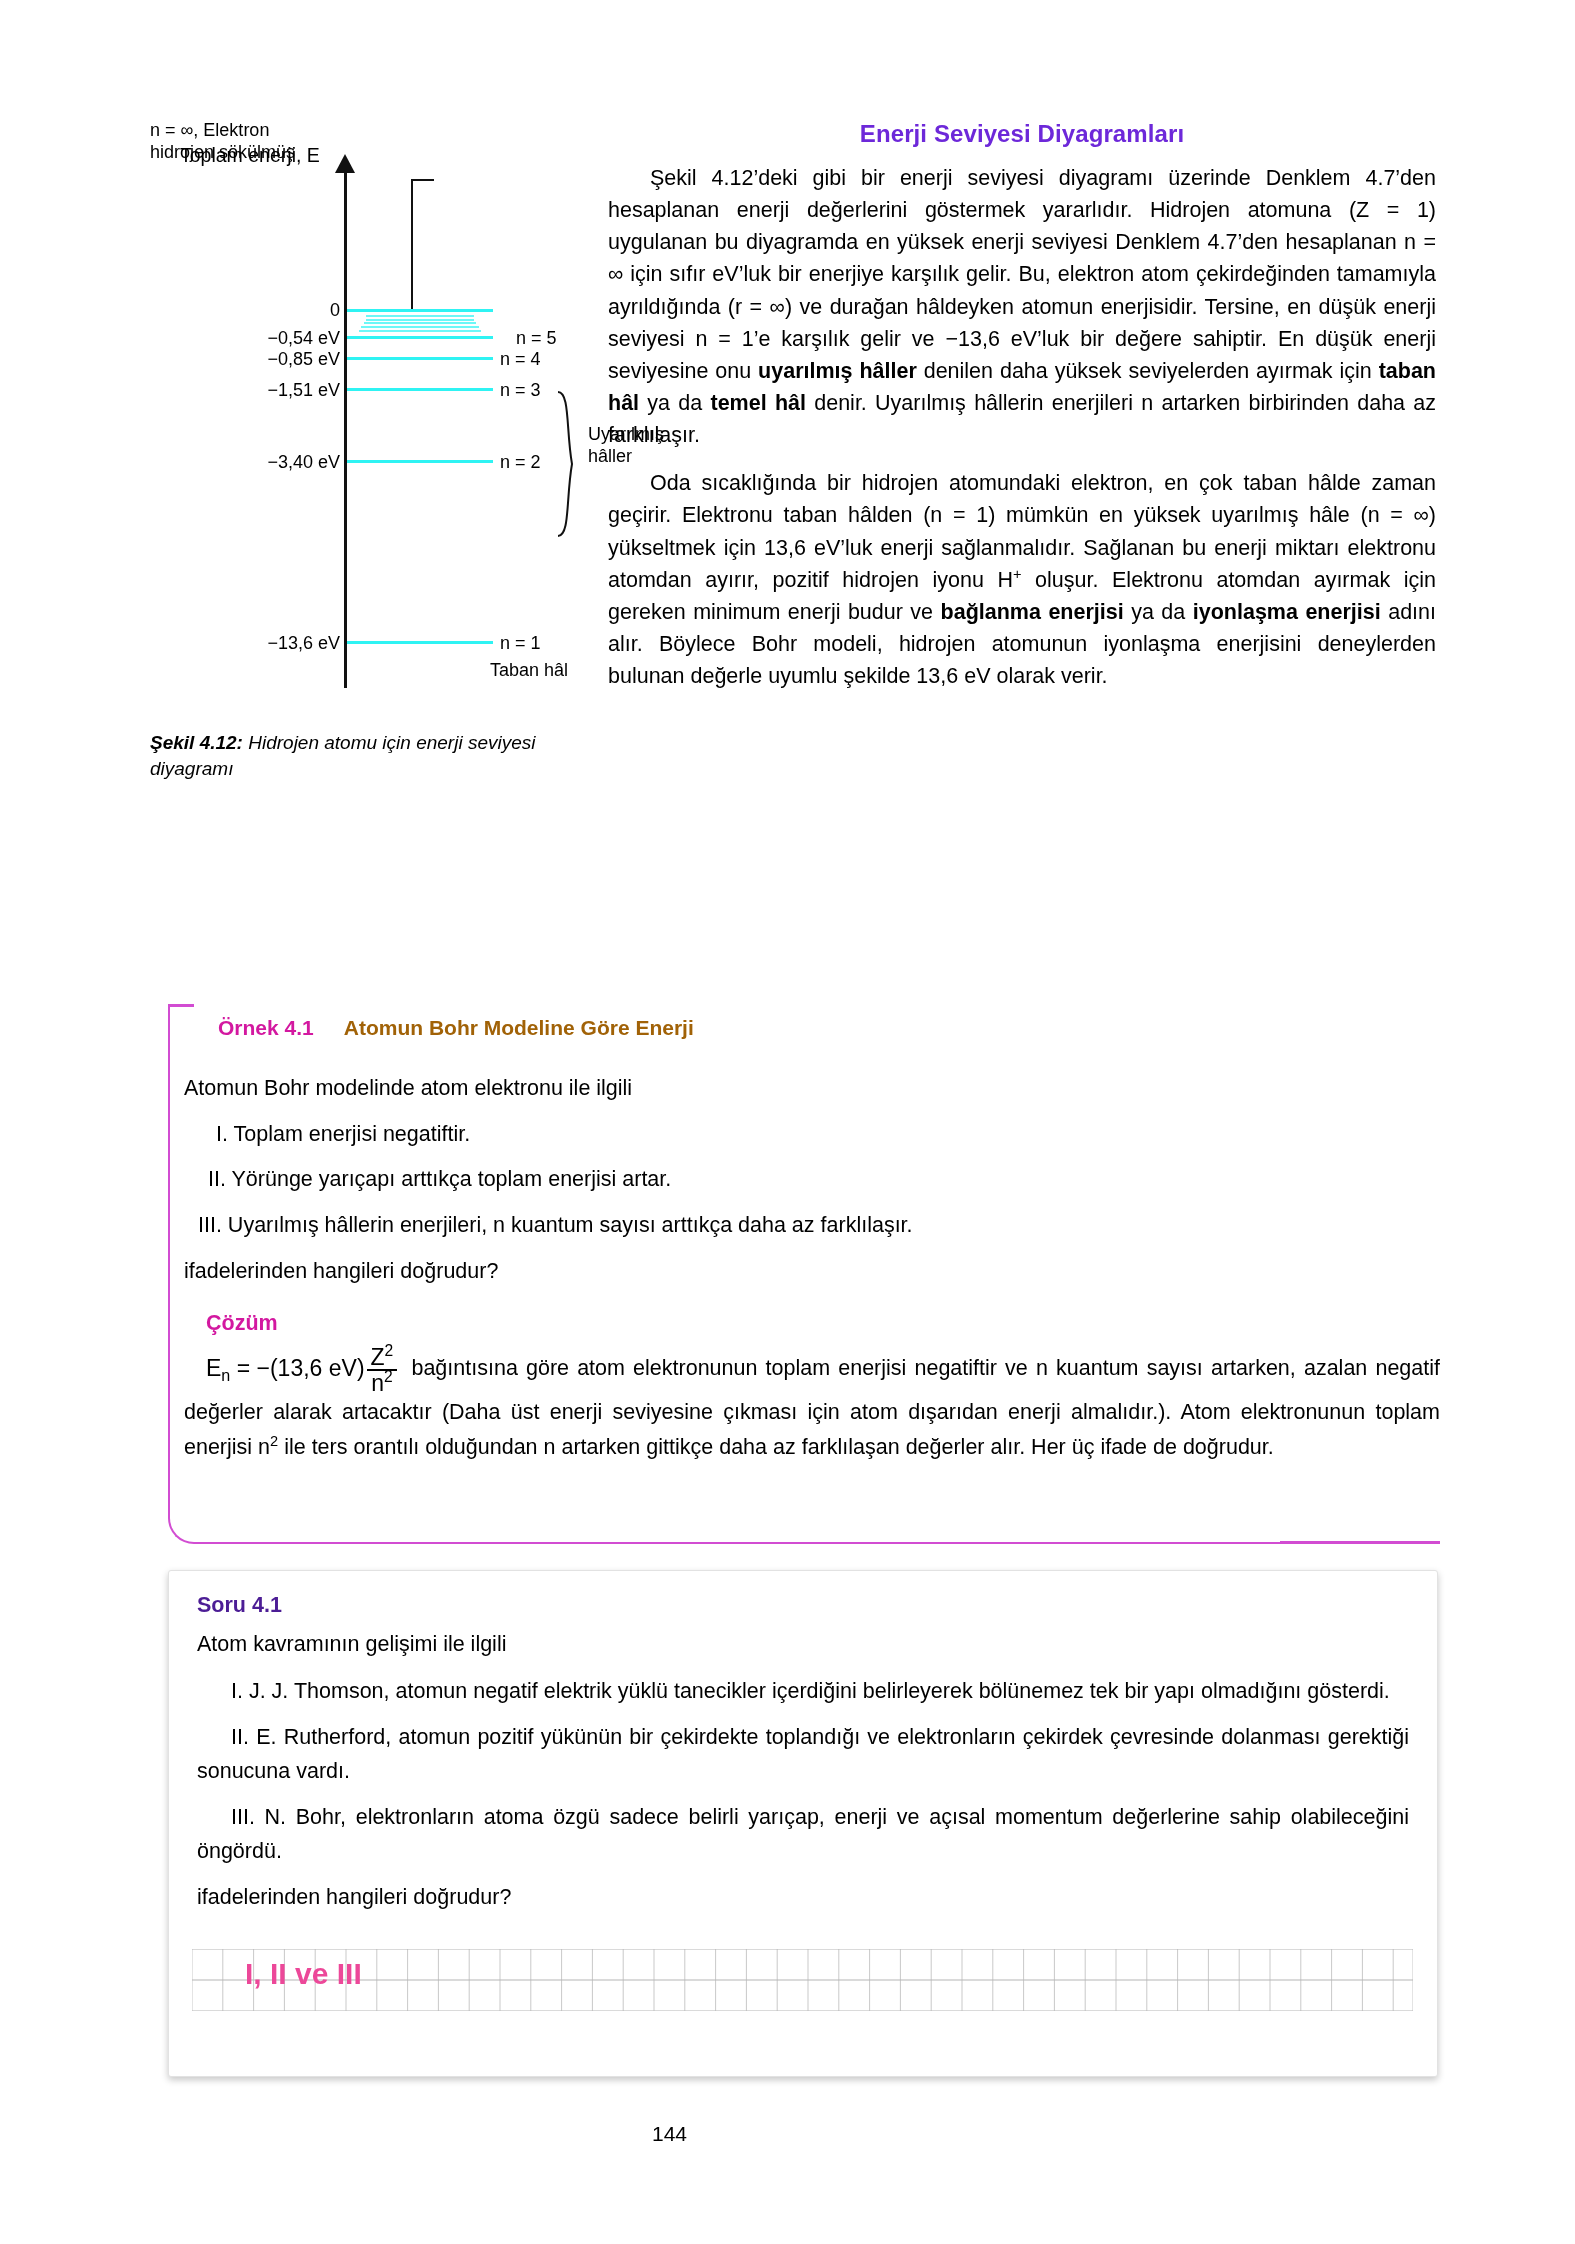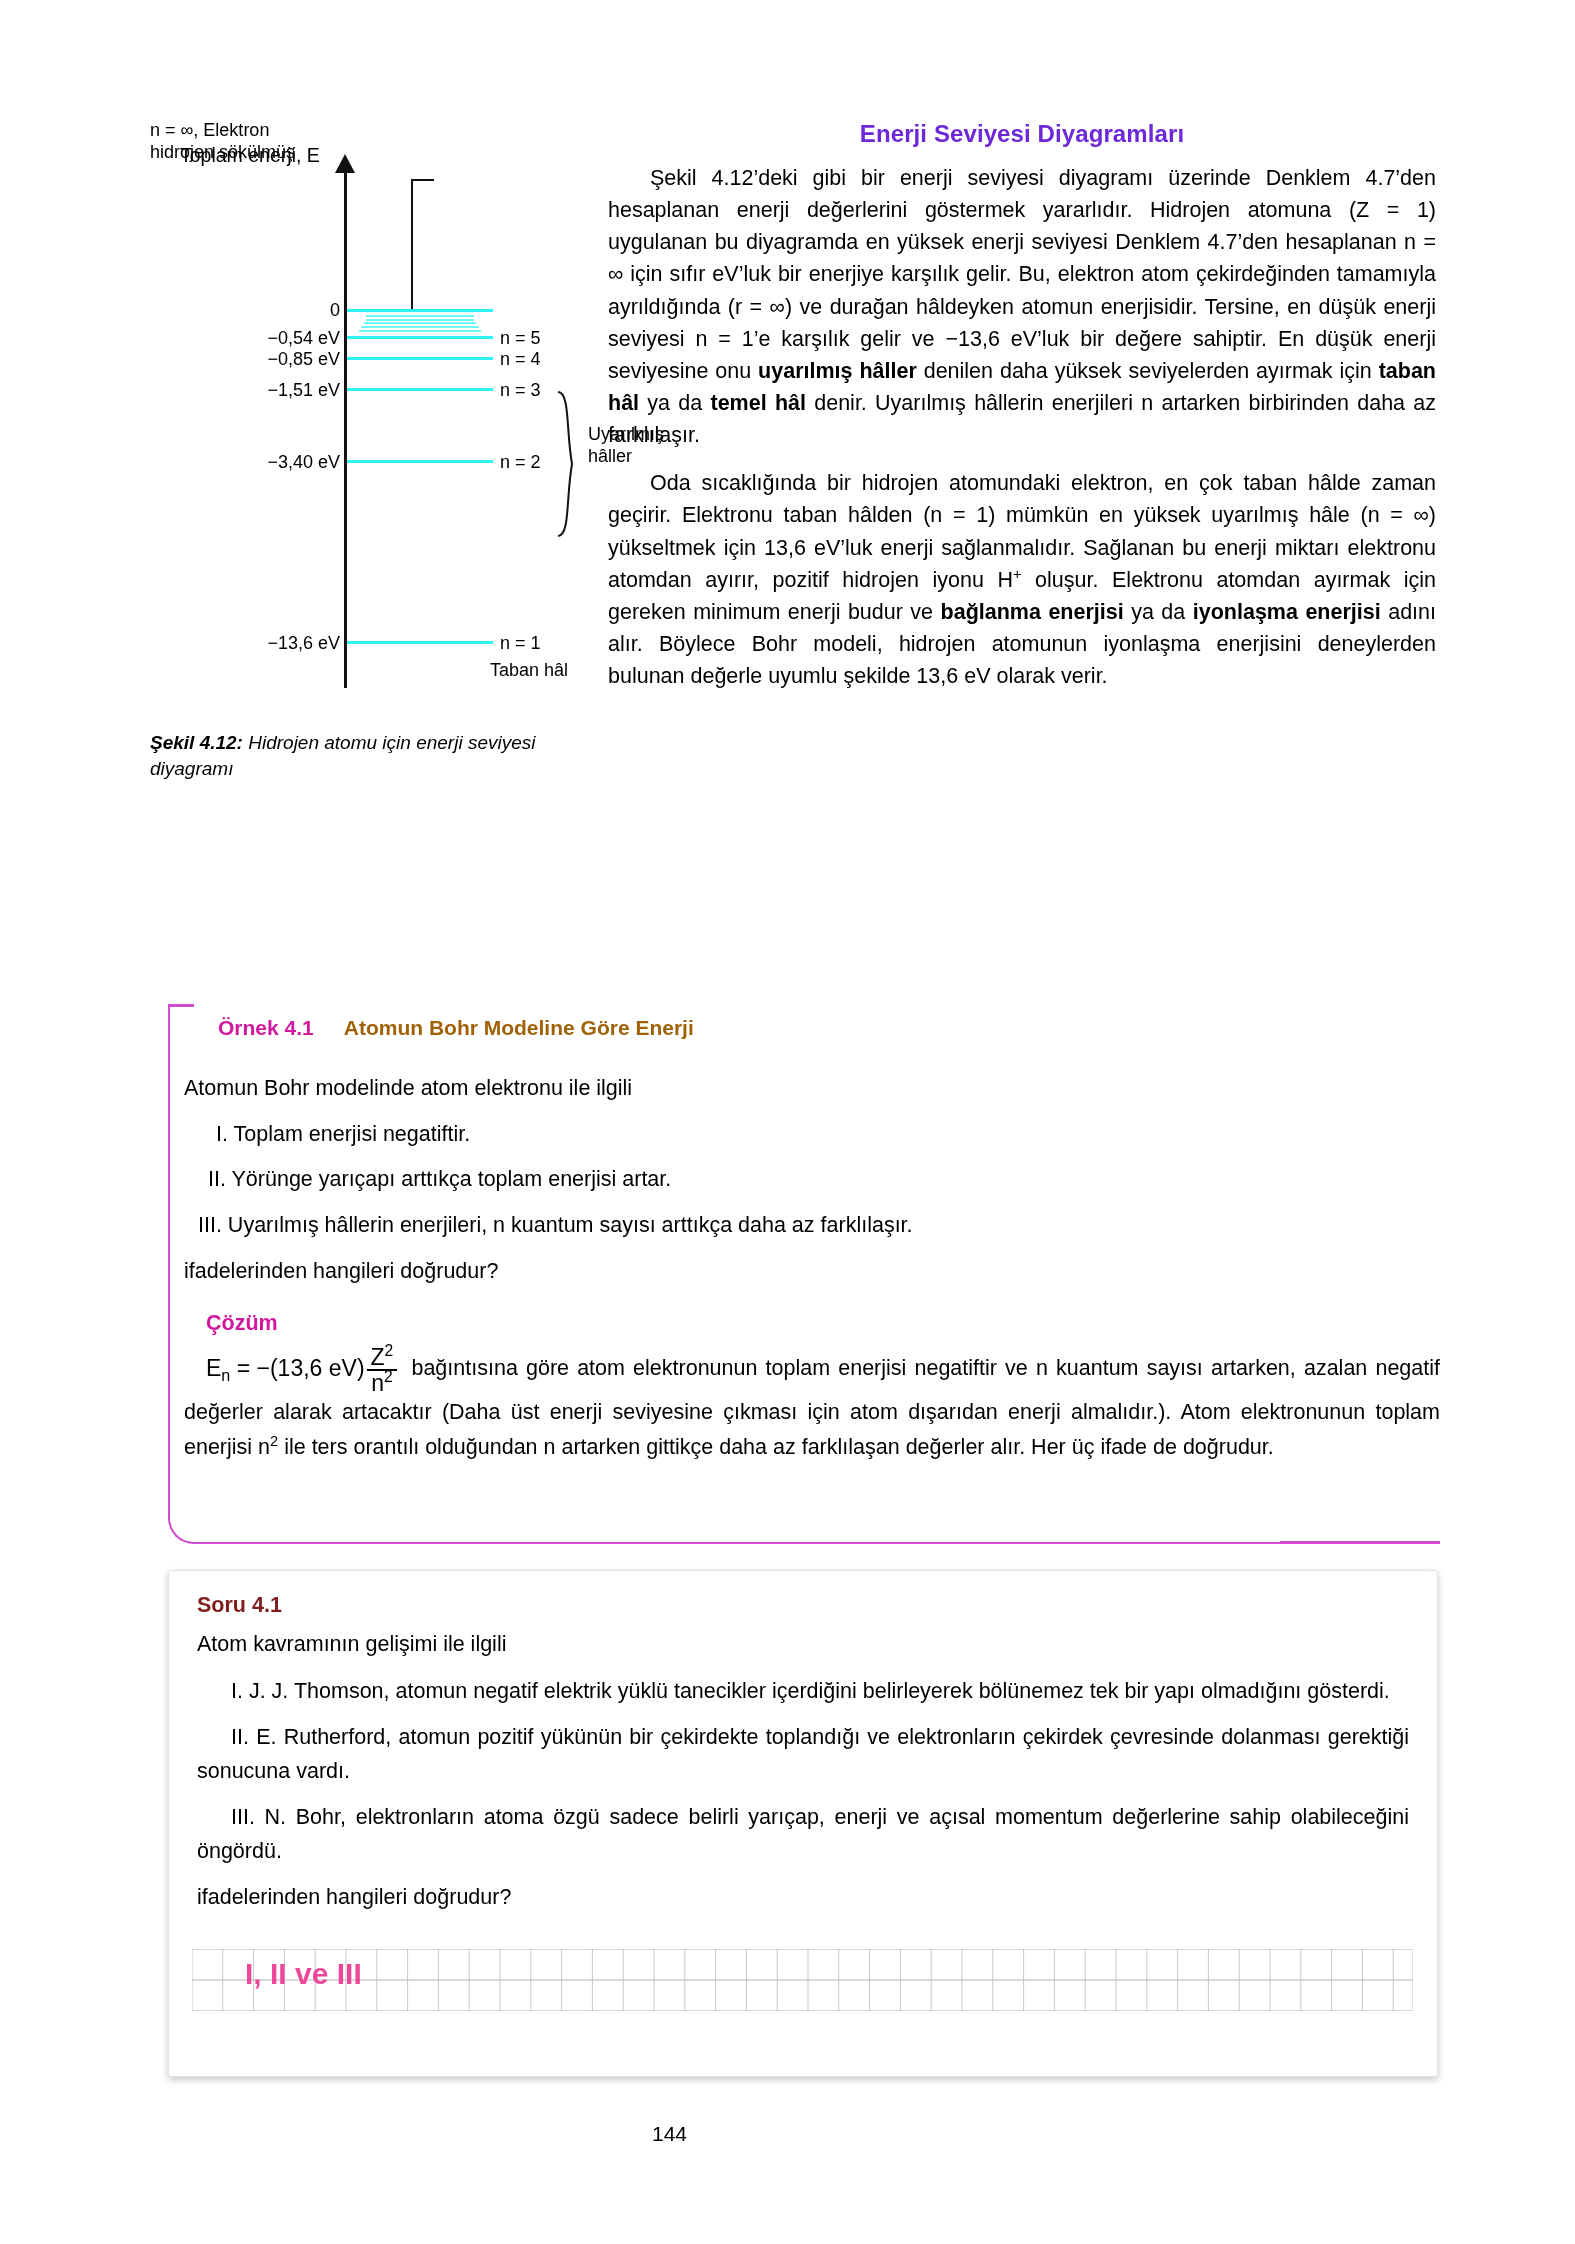--- a/index.html
+++ b/index.html
@@ -264,21 +264,21 @@
     box-shadow: 0 3px 7px rgba(0,0,0,0.22);
     box-sizing: border-box;
   }
   .soru-inner {
     position: absolute;
     left: 28px;
     top: 22px;
     width: 1212px;
   }
   .soru-tag {
-    color: #7f1d1d;
+    color: #4c1d95;
     font-weight: bold;
     font-size: 21.5px;
     margin: 0 0 10px 0;
   }
   .soru-line {
     font-size: 21.5px;
     line-height: 1.56;
     margin: 0 0 13px 0;
     text-align: justify;
   }
@@ -345,21 +345,21 @@
         <div class="lvl-label-left" style="left:80px; top:190px; width:110px;">0</div>
 
         <div class="lvl-thin" style="left:216px; top:195px; width:108px;"></div>
         <div class="lvl-thin" style="left:216px; top:198.5px; width:108px;"></div>
         <div class="lvl-thin" style="left:214px; top:202px; width:112px;"></div>
         <div class="lvl-thin" style="left:211px; top:206px; width:118px;"></div>
         <div class="lvl-thin" style="left:209px; top:210px; width:122px;"></div>
 
         <div class="lvl" style="left:197px; top:216px; width:146px;"></div>
         <div class="lvl-label-left" style="left:30px; top:218px; width:160px;">−0,54 eV</div>
-        <div class="lvl-label-right" style="left:350px; top:218px;">n = 5</div>
+        <div class="lvl-label-right" style="left:366px; top:218px;">n = 5</div>
 
         <div class="lvl" style="left:197px; top:237px; width:146px;"></div>
         <div class="lvl-label-left" style="left:30px; top:239px; width:160px;">−0,85 eV</div>
         <div class="lvl-label-right" style="left:350px; top:239px;">n = 4</div>
 
         <div class="lvl" style="left:197px; top:268px; width:146px;"></div>
         <div class="lvl-label-left" style="left:30px; top:270px; width:160px;">−1,51 eV</div>
         <div class="lvl-label-right" style="left:350px; top:270px;">n = 3</div>
 
         <div class="lvl" style="left:197px; top:340px; width:146px;"></div>

